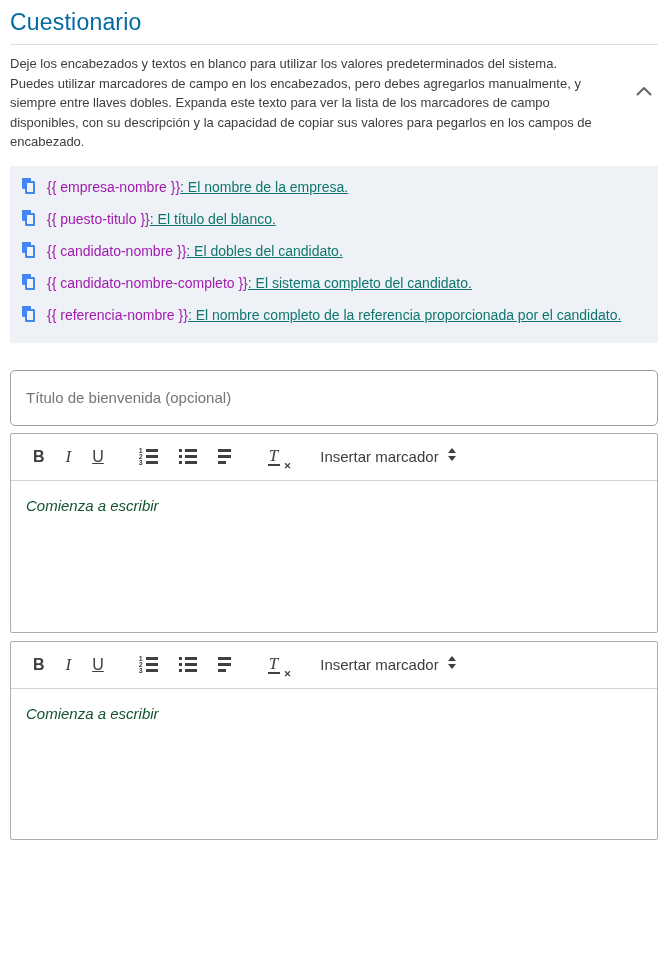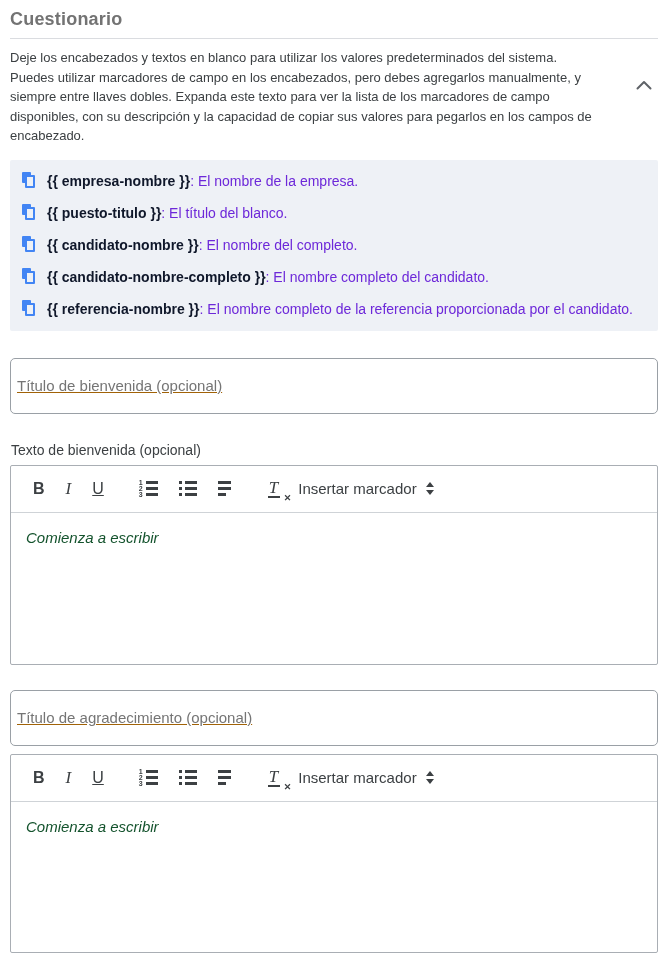--- a/index.html
+++ b/index.html
@@ -1,42 +1,42 @@
 <!DOCTYPE html>
 <html><head>
 <meta charset="utf-8">
 <style>
   * { box-sizing: border-box; }
   html,body { margin:0; padding:0; background:#fff; }
   body { font-family:"Liberation Sans", sans-serif; color:#202124; }
   .container { width:671px; min-height:969px; padding:9px 13px 14px 10px; }
 
   
-  .page-title { font-size:18px; font-weight:bold; color:#737373; margin:0 0 8px 0; letter-spacing:.2px; }
+  .page-title { font-size:23px; font-weight:normal; color:#0369a1; margin:0 0 8px 0; letter-spacing:.2px; }
   .title-divider { border:none; border-top:1px solid #dadce0; margin:0 0 9px 0; }
 
   
   .desc-row { position:relative; padding-right:60px; }
   .desc-text { font-size:13px; line-height:19.5px; color:#3c4043; margin:0; max-width:596px; }
   .collapse-btn { position:absolute; right:2px; top:28px; background:none; border:none; padding:4px; cursor:pointer; }
   .collapse-btn svg { display:block; }
 
   
   .marker-panel { background:#eef1f6; border-radius:2px; margin-top:14px; padding:11px 12px 10px 12px; }
   .marker-row { display:flex; align-items:flex-start; margin-bottom:12px; }
-  .marker-row:last-child { margin-bottom:2px;text-align:right; }
+  .marker-row:last-child { margin-bottom:8px;text-align:right; }
   .copy-btn { background:none; border:none; padding:0; margin:1px 10px 0 0; cursor:pointer; position:relative; width:15px; height:17px; flex:0 0 auto; }
   .copy-back { position:absolute; left:0; top:0; width:9px; height:11px; background:#4285f4; border-radius:1px; }
   .copy-front { position:absolute; left:3px; top:3px; width:10px; height:13px; background:#eef1f6; border:2px solid #4285f4; border-radius:1px; }
   .marker-text { font-size:14px; line-height:20px; }
-  .marker-token { color:#0f172a; font-weight:700; }
-  .marker-desc { color:#6d28d9; }
-
-  
-  .text-input { display:block; width:100%; height:56px; margin-top:27px; border:1px solid #9aa0a6; border-radius:5px; padding:0 6px; font-size:15px; color:#a16207; font-family:"Liberation Sans", sans-serif; background:#fff; outline:none;text-decoration:underline; }
+  .marker-token { color:#a21caf; font-weight:400; }
+  .marker-desc { color:#0f766e;text-decoration:underline; }
+
+  
+  .text-input { display:block; width:100%; height:56px; margin-top:27px; border:1px solid #9aa0a6; border-radius:5px; padding:0 15px; font-size:15px; color:#a16207; font-family:"Liberation Sans", sans-serif; background:#fff; outline:none; }
   .text-input::placeholder { color:#757575; opacity:1; }
   .text-input.second { margin-top:25px; }
 
   
   .field-label { font-size:14px; color:#3c4043; margin:28px 0 0 1px; }
   .field-label.second { margin-top:21px; }
 
   
   .editor { border:1px solid #a9aeb4; border-radius:2px; margin-top:7px; background:#fff; }
   .editor.second { margin-top:8px; }
@@ -54,21 +54,21 @@
   .dot { width:3px; height:3px; background:#3c4043; }
   .bar { height:3px; background:#3c4043; }
   .bar.w12 { width:12px; } .bar.w13 { width:13px; } .bar.w8 { width:8px; }
 
   
   .tx-wrap { position:relative; margin-left:16px; margin-right:10px; }
   .tx-t { font-family:"Liberation Serif", serif; font-style:italic; font-size:17px; color:#3c4043; border-bottom:2px solid #3c4043; padding:0 2px 0 1px; }
   .tx-x { position:absolute; right:-7px; bottom:-2px; font-size:9px; font-weight:bold; color:#3c4043; font-style:normal; }
 
   
-  .marker-select { display:flex; align-items:center; gap:9px; background:none; border:none; cursor:pointer; padding:2px 4px; }
+  .marker-select { display:flex; align-items:flex-start; gap:9px; margin-left:22px; background:none; border:none; cursor:pointer; padding:2px 4px; }
   .marker-select-label { font-size:15px; color:#3c4043; }
   .unfold { display:flex; flex-direction:column; gap:3px; }
   .tri-up { width:0; height:0; border-left:4px solid transparent; border-right:4px solid transparent; border-bottom:5px solid #3c4043; }
   .tri-down { width:0; height:0; border-left:4px solid transparent; border-right:4px solid transparent; border-top:5px solid #3c4043; }
 
   .editor-body { padding:16px 15px; cursor:text; }
   .editor-body.first { height:151px; }
   .editor-body.second { height:150px; }
   .editor-placeholder { font-style:italic; font-size:15px; color:#14532d; }
 </style>
@@ -107,44 +107,43 @@
           <span class="copy-front"></span>
         </button>
       <div class="marker-text"><span class="marker-token">{{ puesto-titulo }}</span><span class="marker-desc">: El título del blanco.</span></div>
     </div>
 
     <div class="marker-row">
       <button class="copy-btn">
           <span class="copy-back"></span>
           <span class="copy-front"></span>
         </button>
-      <div class="marker-text"><span class="marker-token">{{ candidato-nombre }}</span><span class="marker-desc">: El nombre del completo.</span></div>
-    </div>
-
-    <div class="marker-row">
-      <button class="copy-btn">
-          <span class="copy-back"></span>
-          <span class="copy-front"></span>
-        </button>
-      <div class="marker-text"><span class="marker-token">{{ candidato-nombre-completo }}</span><span class="marker-desc">: El nombre completo del candidato.</span></div>
+      <div class="marker-text"><span class="marker-token">{{ candidato-nombre }}</span><span class="marker-desc">: El dobles del candidato.</span></div>
+    </div>
+
+    <div class="marker-row">
+      <button class="copy-btn">
+          <span class="copy-back"></span>
+          <span class="copy-front"></span>
+        </button>
+      <div class="marker-text"><span class="marker-token">{{ candidato-nombre-completo }}</span><span class="marker-desc">: El sistema completo del candidato.</span></div>
     </div>
 
     <div class="marker-row">
       <button class="copy-btn">
           <span class="copy-back"></span>
           <span class="copy-front"></span>
         </button>
       <div class="marker-text"><span class="marker-token">{{ referencia-nombre }}</span><span class="marker-desc">: El nombre completo de la referencia proporcionada por el candidato.</span></div>
     </div>
 
   </div>
 
   <input class="text-input" type="text" placeholder="Título de bienvenida (opcional)" style="">
 
-  <div class="field-label">Texto de bienvenida (opcional)</div>
 
   <div class="editor">
     <div class="toolbar">
       <button class="tbtn bold-glyph">B</button>
       <button class="tbtn italic-glyph">I</button>
       <button class="tbtn underline-glyph">U</button>
       <button class="tbtn group-start">
         <span class="icon-col">
           <span class="icon-row">
               <span class="ol-num">1</span>
@@ -199,21 +198,20 @@
             <span class="tri-up"></span>
             <span class="tri-down"></span>
           </span>
       </button>
     </div>
     <div class="editor-body first">
       <span class="editor-placeholder">Comienza a escribir</span>
     </div>
   </div>
 
-  <input class="text-input second" type="text" placeholder="Título de agradecimiento (opcional)" style="">
 
 
   <div class="editor second">
     <div class="toolbar">
       <button class="tbtn bold-glyph">B</button>
       <button class="tbtn italic-glyph">I</button>
       <button class="tbtn underline-glyph">U</button>
       <button class="tbtn group-start">
         <span class="icon-col">
           <span class="icon-row">

